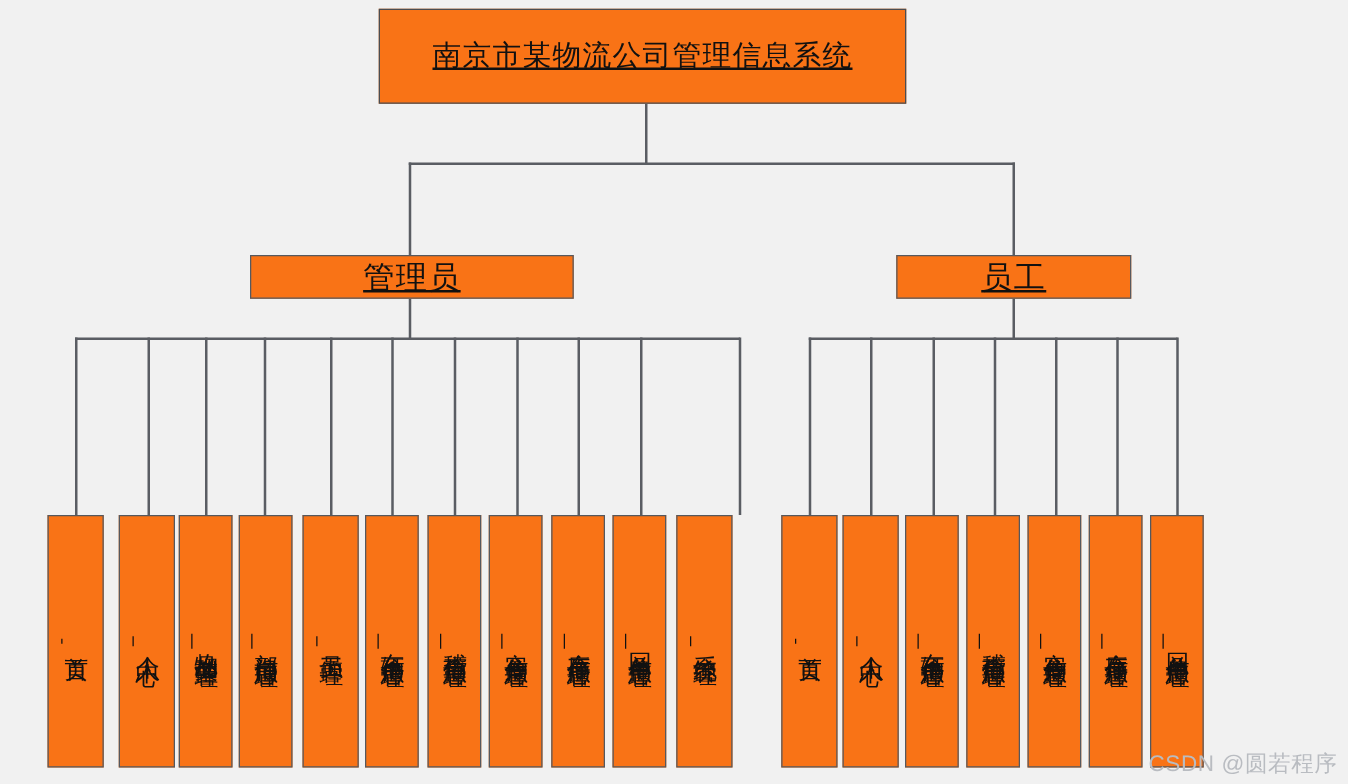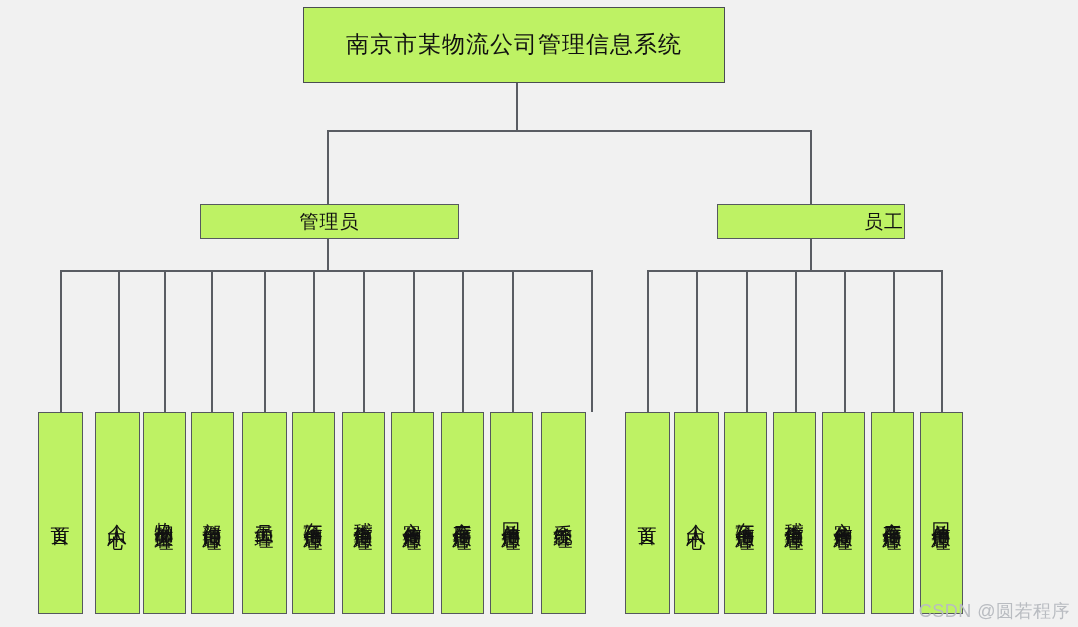--- a/index.html
+++ b/index.html
@@ -17,37 +17,38 @@
   }
   #canvas {
     position: relative;
     width: 1078px;
     height: 627px;
   }
   
   .node {
     position: absolute;
     box-sizing: border-box;
-    background: #bef264;
+    background: #f97316;
     border: 1.6px solid #53565c;
     display: flex;
     align-items: center;
     justify-content: center;
     color: #111;
     text-align: center;
     line-height: 1.12;
+    text-decoration: underline;
   }
   .node.root {
     border-width: 1.8px;
     border-color: #4a4d52;
     font-size: 23px;
     letter-spacing: 1px;
   }
   .node.mid {
-    font-size: 19px;
+    font-size: 25px;
     letter-spacing: 1px;
     border-color: #56595f;
   }
   .node.leaf {
     font-size: 19px;
     border-color: #55585e;
   }
   
   .vtext {
     writing-mode: vertical-rl;
@@ -90,21 +91,21 @@
 
   <div class="ln h" style="left:327px; top:130px; width:485px;"></div>
 
   <div class="ln v" style="left:327px; top:130px; height:75px;"></div>
   <div class="ln v" style="left:810px; top:130px; height:75px;"></div>
 
   <div class="node mid" style="left:200px; top:204px; width:259px; height:35px;">
     <span>管理员</span>
   </div>
 
-  <div class="node mid" style="left:717px; top:204px; width:188px; height:35px;justify-content:flex-end;">
+  <div class="node mid" style="left:717px; top:204px; width:188px; height:35px;">
     <span>员工</span>
   </div>
 
   <div class="ln v" style="left:327px; top:239px; height:32px;"></div>
   <div class="ln h" style="left:60px; top:270px; width:532px;"></div>
 
   <div class="ln v" style="left:810px; top:239px; height:32px;"></div>
   <div class="ln h" style="left:647px; top:270px; width:295px;"></div>
 
   <div class="ln v" style="left:60px;  top:270px; height:142px;"></div>

